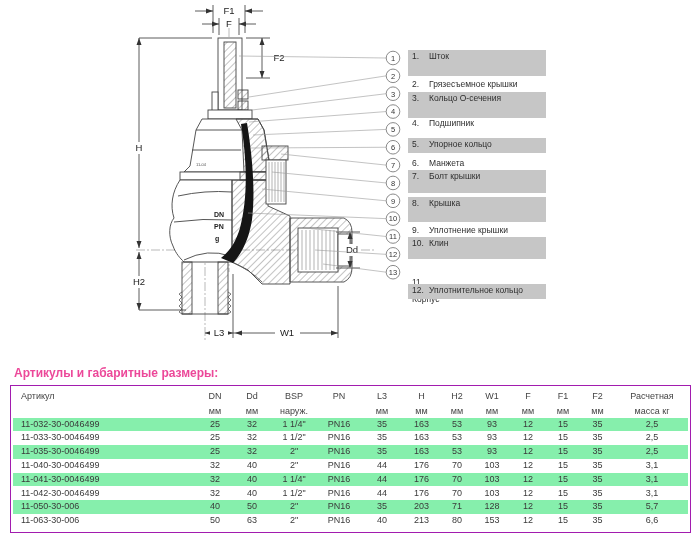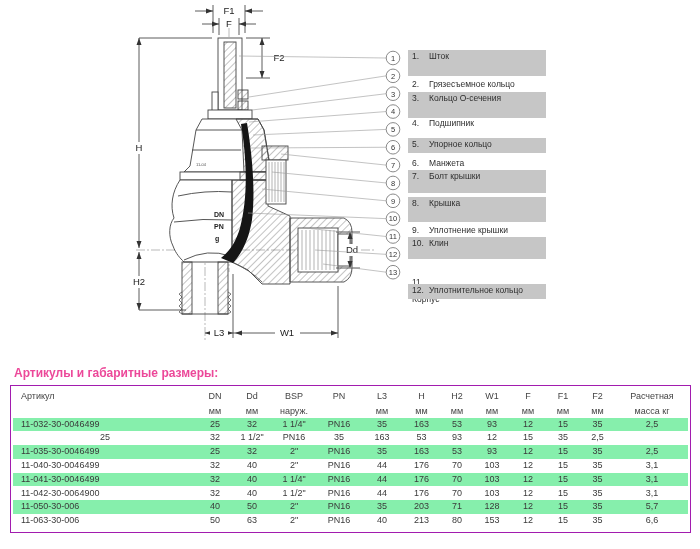--- a/index.html
+++ b/index.html
@@ -218,21 +218,21 @@
       </g>
   </svg>
 
   <div id="parts-list">
       <div class="pitem gray" style="top: 50px; height: 26px;">
         <span class="pnum">1.</span>
         <span class="plabel">Шток</span>
       </div>
       <div class="pitem" style="top: 78px; height: 12px;">
         <span class="pnum">2.</span>
-        <span class="plabel">Грязесъемное кольцо</span>
+        <span class="plabel">Грязесъемное крышки</span>
       </div>
       <div class="pitem gray" style="top: 92px; height: 26px;">
         <span class="pnum">3.</span>
         <span class="plabel">Кольцо О-сечения</span>
       </div>
       <div class="pitem" style="top: 117px; height: 12px;">
         <span class="pnum">4.</span>
         <span class="plabel">Подшипник</span>
       </div>
       <div class="pitem gray" style="top: 138px; height: 15px;">
@@ -310,20 +310,21 @@
         <div class="tcell">35</div>
         <div class="tcell">163</div>
         <div class="tcell">53</div>
         <div class="tcell">93</div>
         <div class="tcell">12</div>
         <div class="tcell">15</div>
         <div class="tcell">35</div>
         <div class="tcell">2,5</div>
       </div>
       <div class="trow " style="top: 45.3px;">
+        <div class="tcell first">11-033-30-0046499</div>
         <div class="tcell">25</div>
         <div class="tcell">32</div>
         <div class="tcell">1 1/2"</div>
         <div class="tcell">PN16</div>
         <div class="tcell">35</div>
         <div class="tcell">163</div>
         <div class="tcell">53</div>
         <div class="tcell">93</div>
         <div class="tcell">12</div>
         <div class="tcell">15</div>
@@ -369,21 +370,21 @@
         <div class="tcell">44</div>
         <div class="tcell">176</div>
         <div class="tcell">70</div>
         <div class="tcell">103</div>
         <div class="tcell">12</div>
         <div class="tcell">15</div>
         <div class="tcell">35</div>
         <div class="tcell">3,1</div>
       </div>
       <div class="trow " style="top: 100.5px;">
-        <div class="tcell first">11-042-30-0064900</div>
+        <div class="tcell first">11-042-30-0046499</div>
         <div class="tcell">32</div>
         <div class="tcell">40</div>
         <div class="tcell">1 1/2"</div>
         <div class="tcell">PN16</div>
         <div class="tcell">44</div>
         <div class="tcell">176</div>
         <div class="tcell">70</div>
         <div class="tcell">103</div>
         <div class="tcell">12</div>
         <div class="tcell">15</div>

